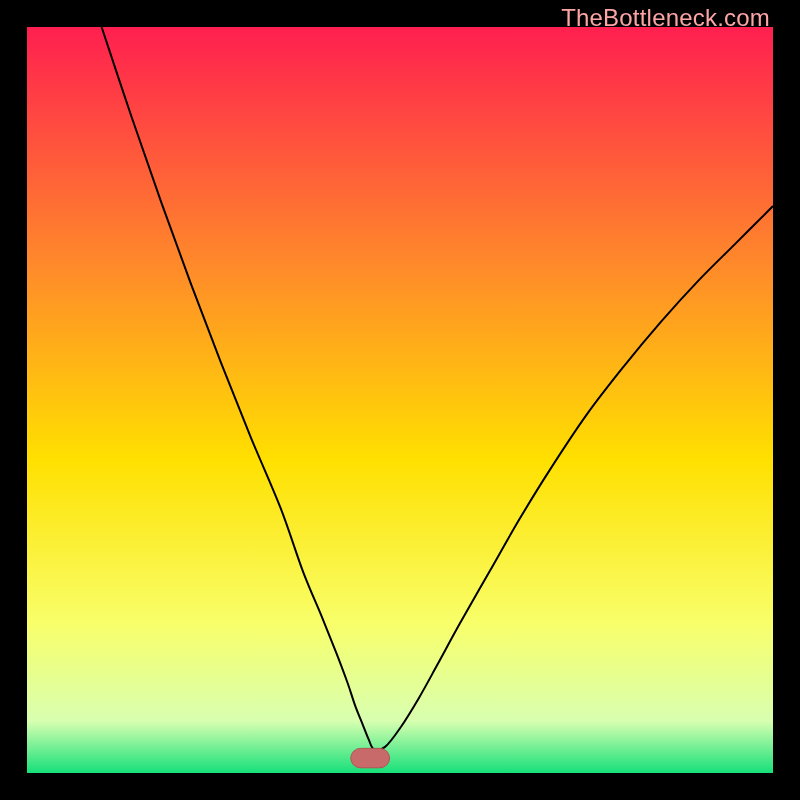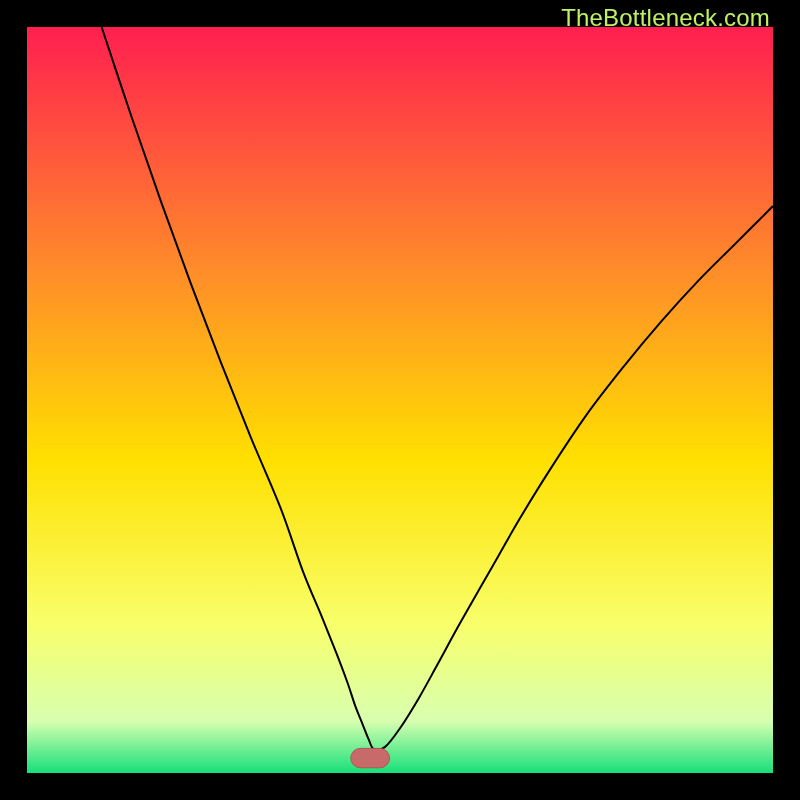--- a/index.html
+++ b/index.html
@@ -1,18 +1,18 @@
 <!DOCTYPE html>
 <html><head>
 <meta charset="utf-8">
 <style>
   html,body{margin:0;padding:0;width:800px;height:800px;background:#000;overflow:hidden}
   .frame{position:absolute;inset:0;background:#000}
   .plot{position:absolute;left:27px;top:27px;width:746px;height:746px}
-  .watermark{position:absolute;top:4px;right:30px;font:24px Arial,Helvetica,sans-serif;color:#bef264;letter-spacing:0.2px}
+  .watermark{position:absolute;top:4px;right:30px;font:24px Arial,Helvetica,sans-serif;color:#fca5a5;letter-spacing:0.2px}
   svg{position:absolute;left:0;top:0}
 </style>
 </head>
 <body>
 
 <div class="frame">
   <div class="plot">
     <svg id="svg" width="746" height="746" viewBox="0 0 746 746">
         <defs>
           <linearGradient id="bg" x1="0" y1="0" x2="0" y2="1">

